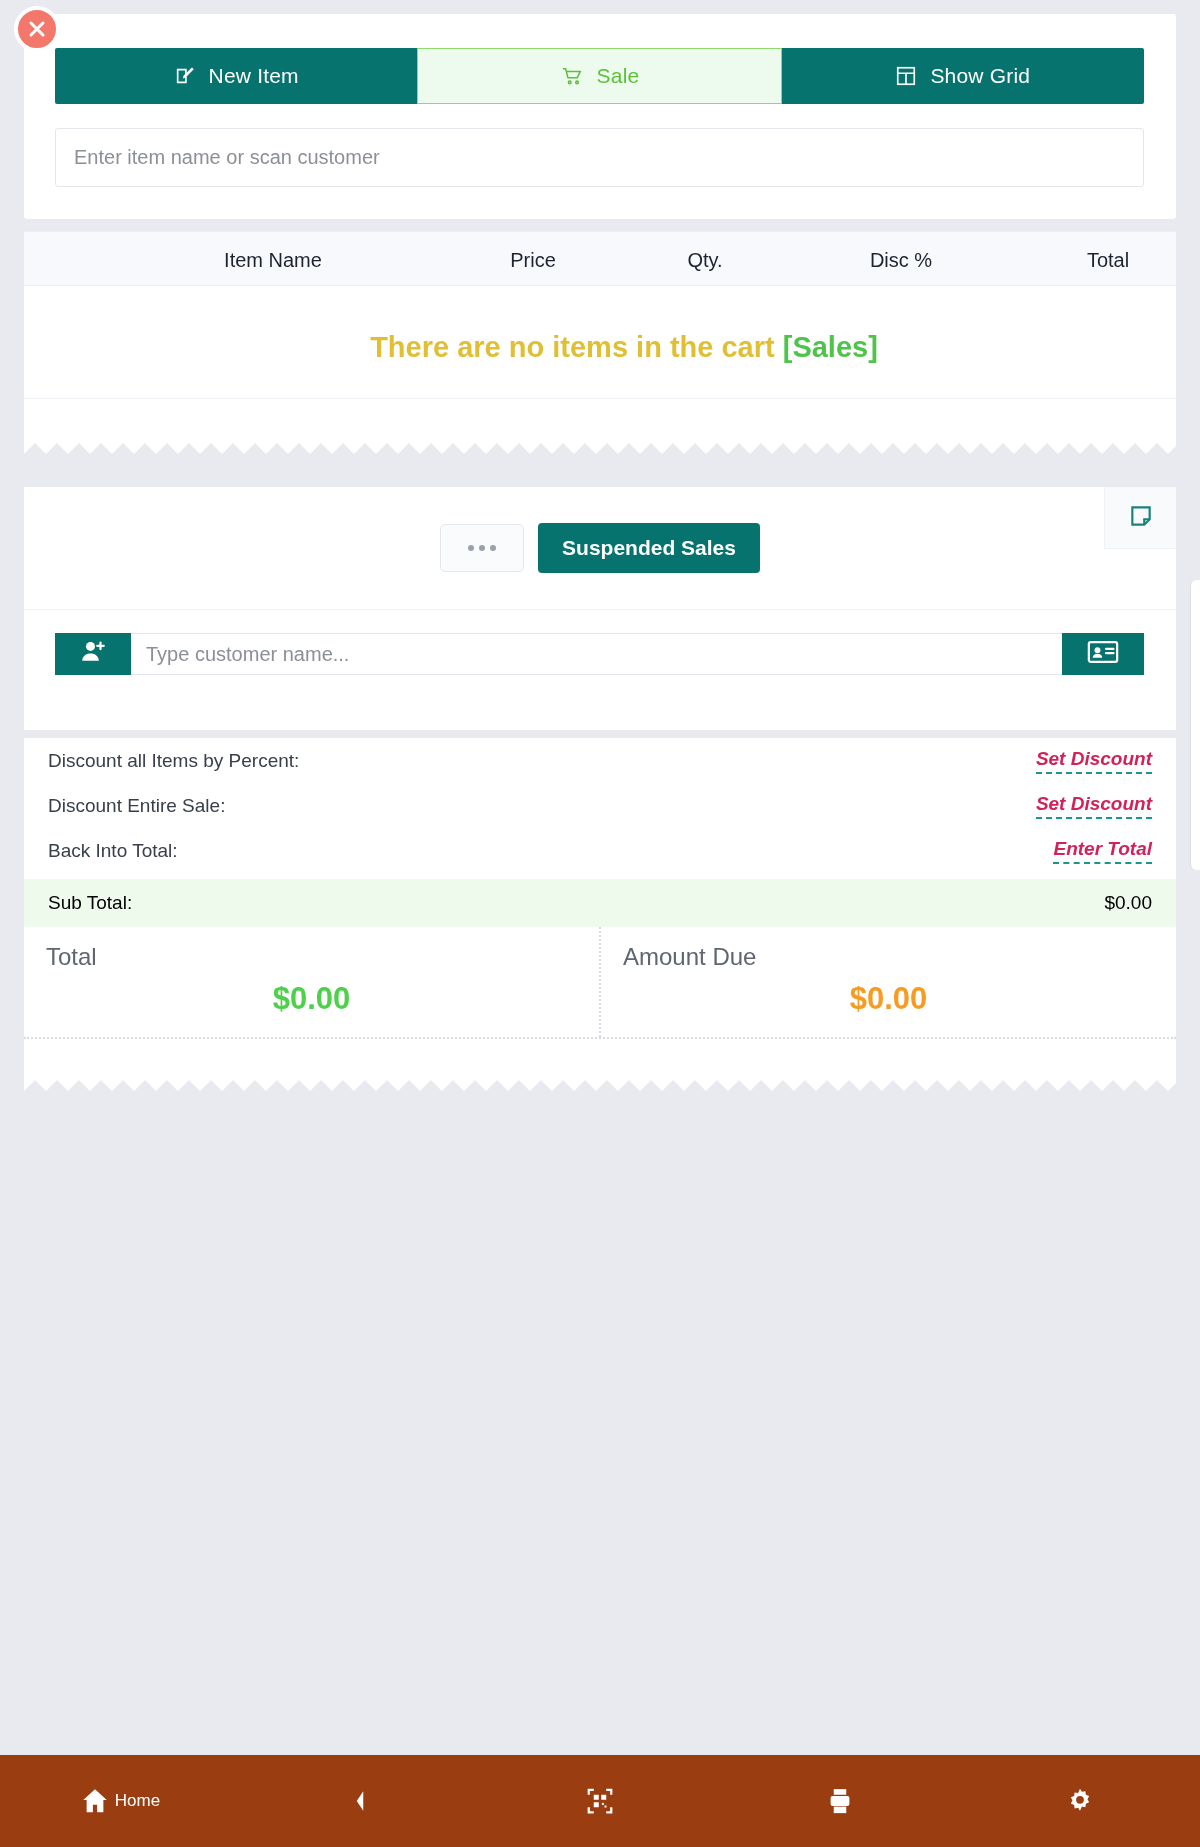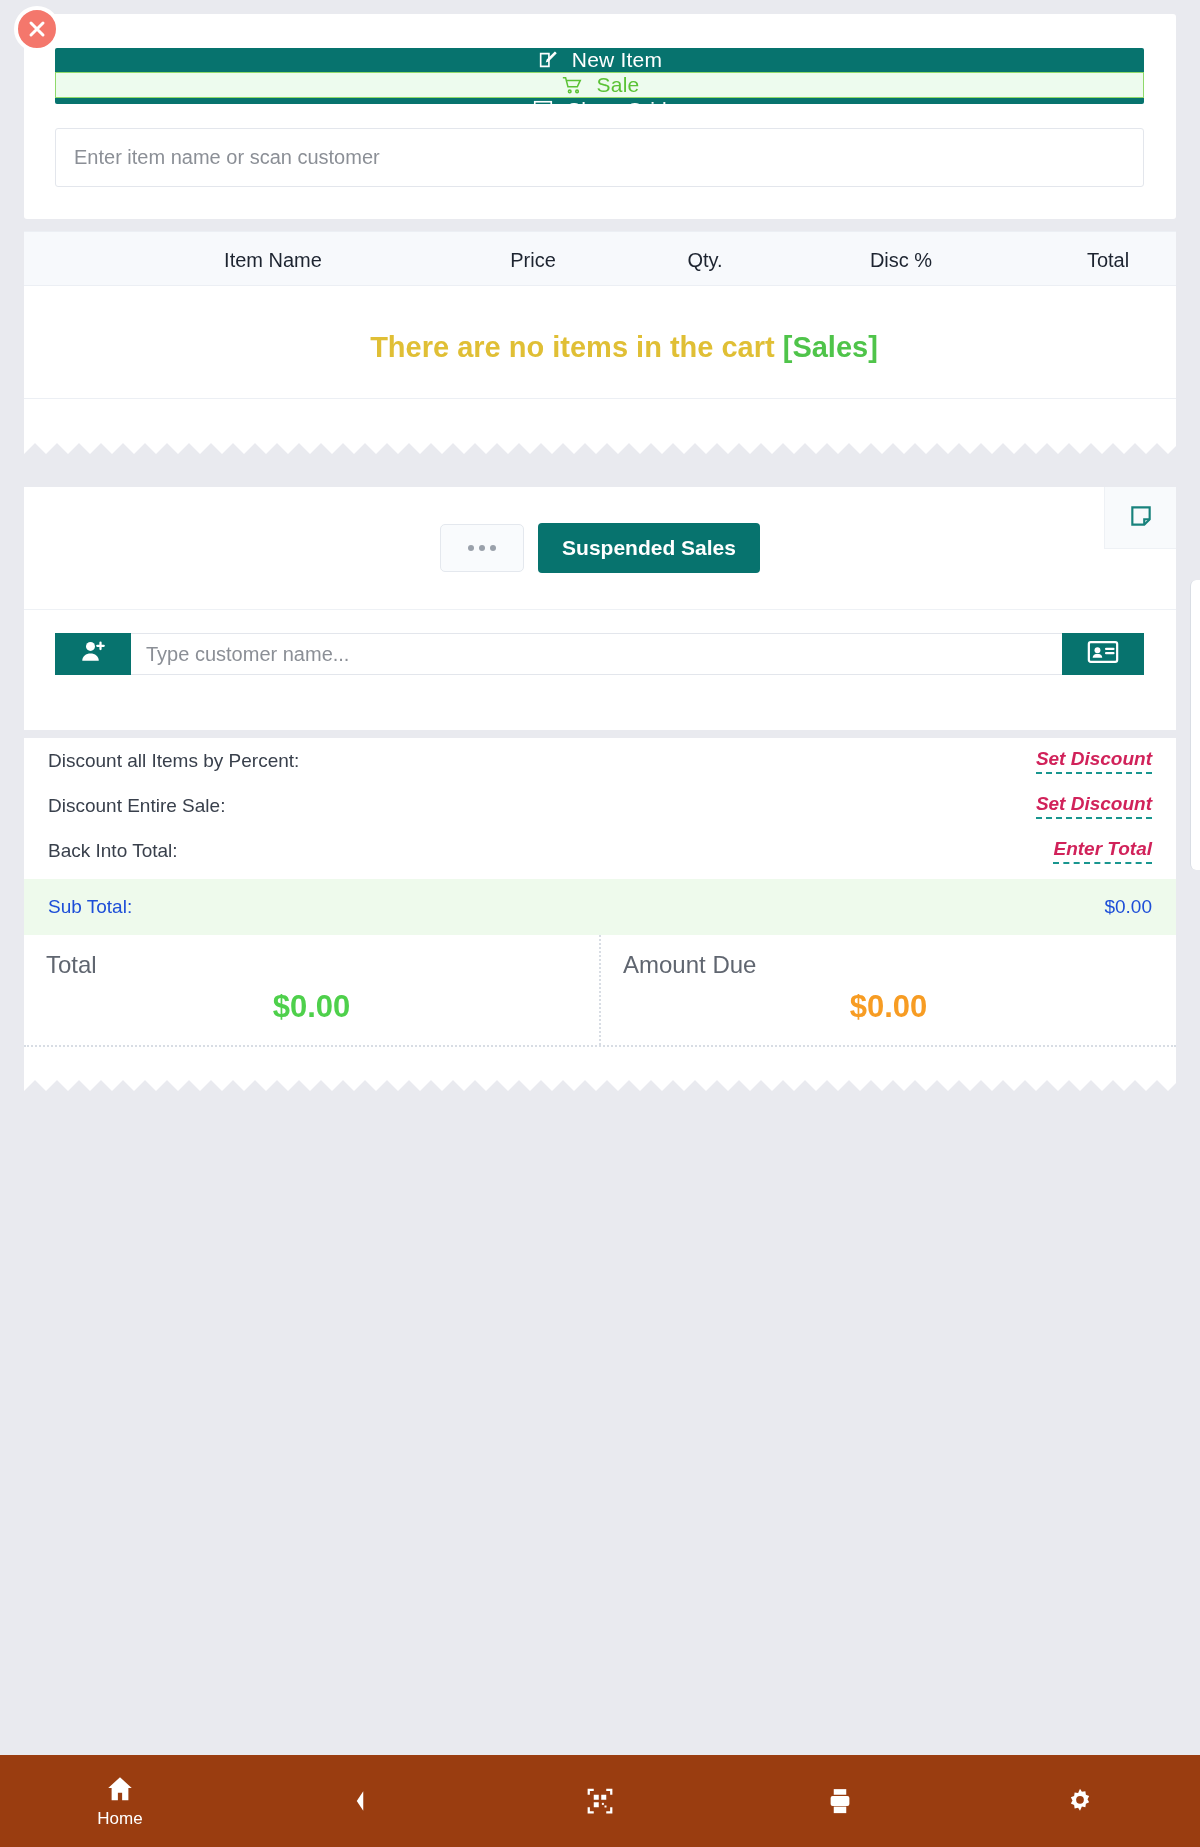--- a/index.html
+++ b/index.html
@@ -51,21 +51,20 @@
 
   .tabs {
     position: absolute;
     left: 31px;
     top: 34px;
     width: 1089px;
     height: 56px;
     display: flex;
     border-radius: 2px;
     overflow: hidden;
-    flex-direction: column;
   }
   .tab {
     flex: 1;
     display: flex;
     align-items: center;
     justify-content: center;
     gap: 13px;
     font-size: 21px;
     letter-spacing: .2px;
     cursor: pointer;
@@ -303,28 +302,28 @@
     font-style: italic;
     font-weight: bold;
     color: #d1225a;
     border-bottom: 2px dashed #18968f;
     padding-bottom: 2px;
     cursor: pointer;
   }
 
   .subtotal-row {
     margin-top: 6px;
-    height: 56px;
+    height: 48px;
     background: #eefaec;
     display: flex;
     align-items: center;
     justify-content: space-between;
     padding: 0 24px;
     font-size: 19px;
-    color: #1d4ed8;
+    color: #000000;
   }
 
   .grand-row {
     display: flex;
     height: 112px;
     border-bottom: 2px dotted #d8dde4;
   }
   .grand-cell {
     flex: 1;
     padding: 16px 0 0 22px;
@@ -369,21 +368,21 @@
     bottom: 0;
     width: 1200px;
     height: 92px;
     background: #9a3d10;
     display: flex;
     z-index: 50;
   }
   .nav-item {
     flex: 1;
     display: flex;
-    flex-direction: column;
+    flex-direction: row;
     align-items: center;
     justify-content: center;
     gap: 5px;
     cursor: pointer;
   }
   .nav-item .nav-label {
     font-size: 17px;
     color: #ffffff;
   }
   .nav-item svg { display: block; }

